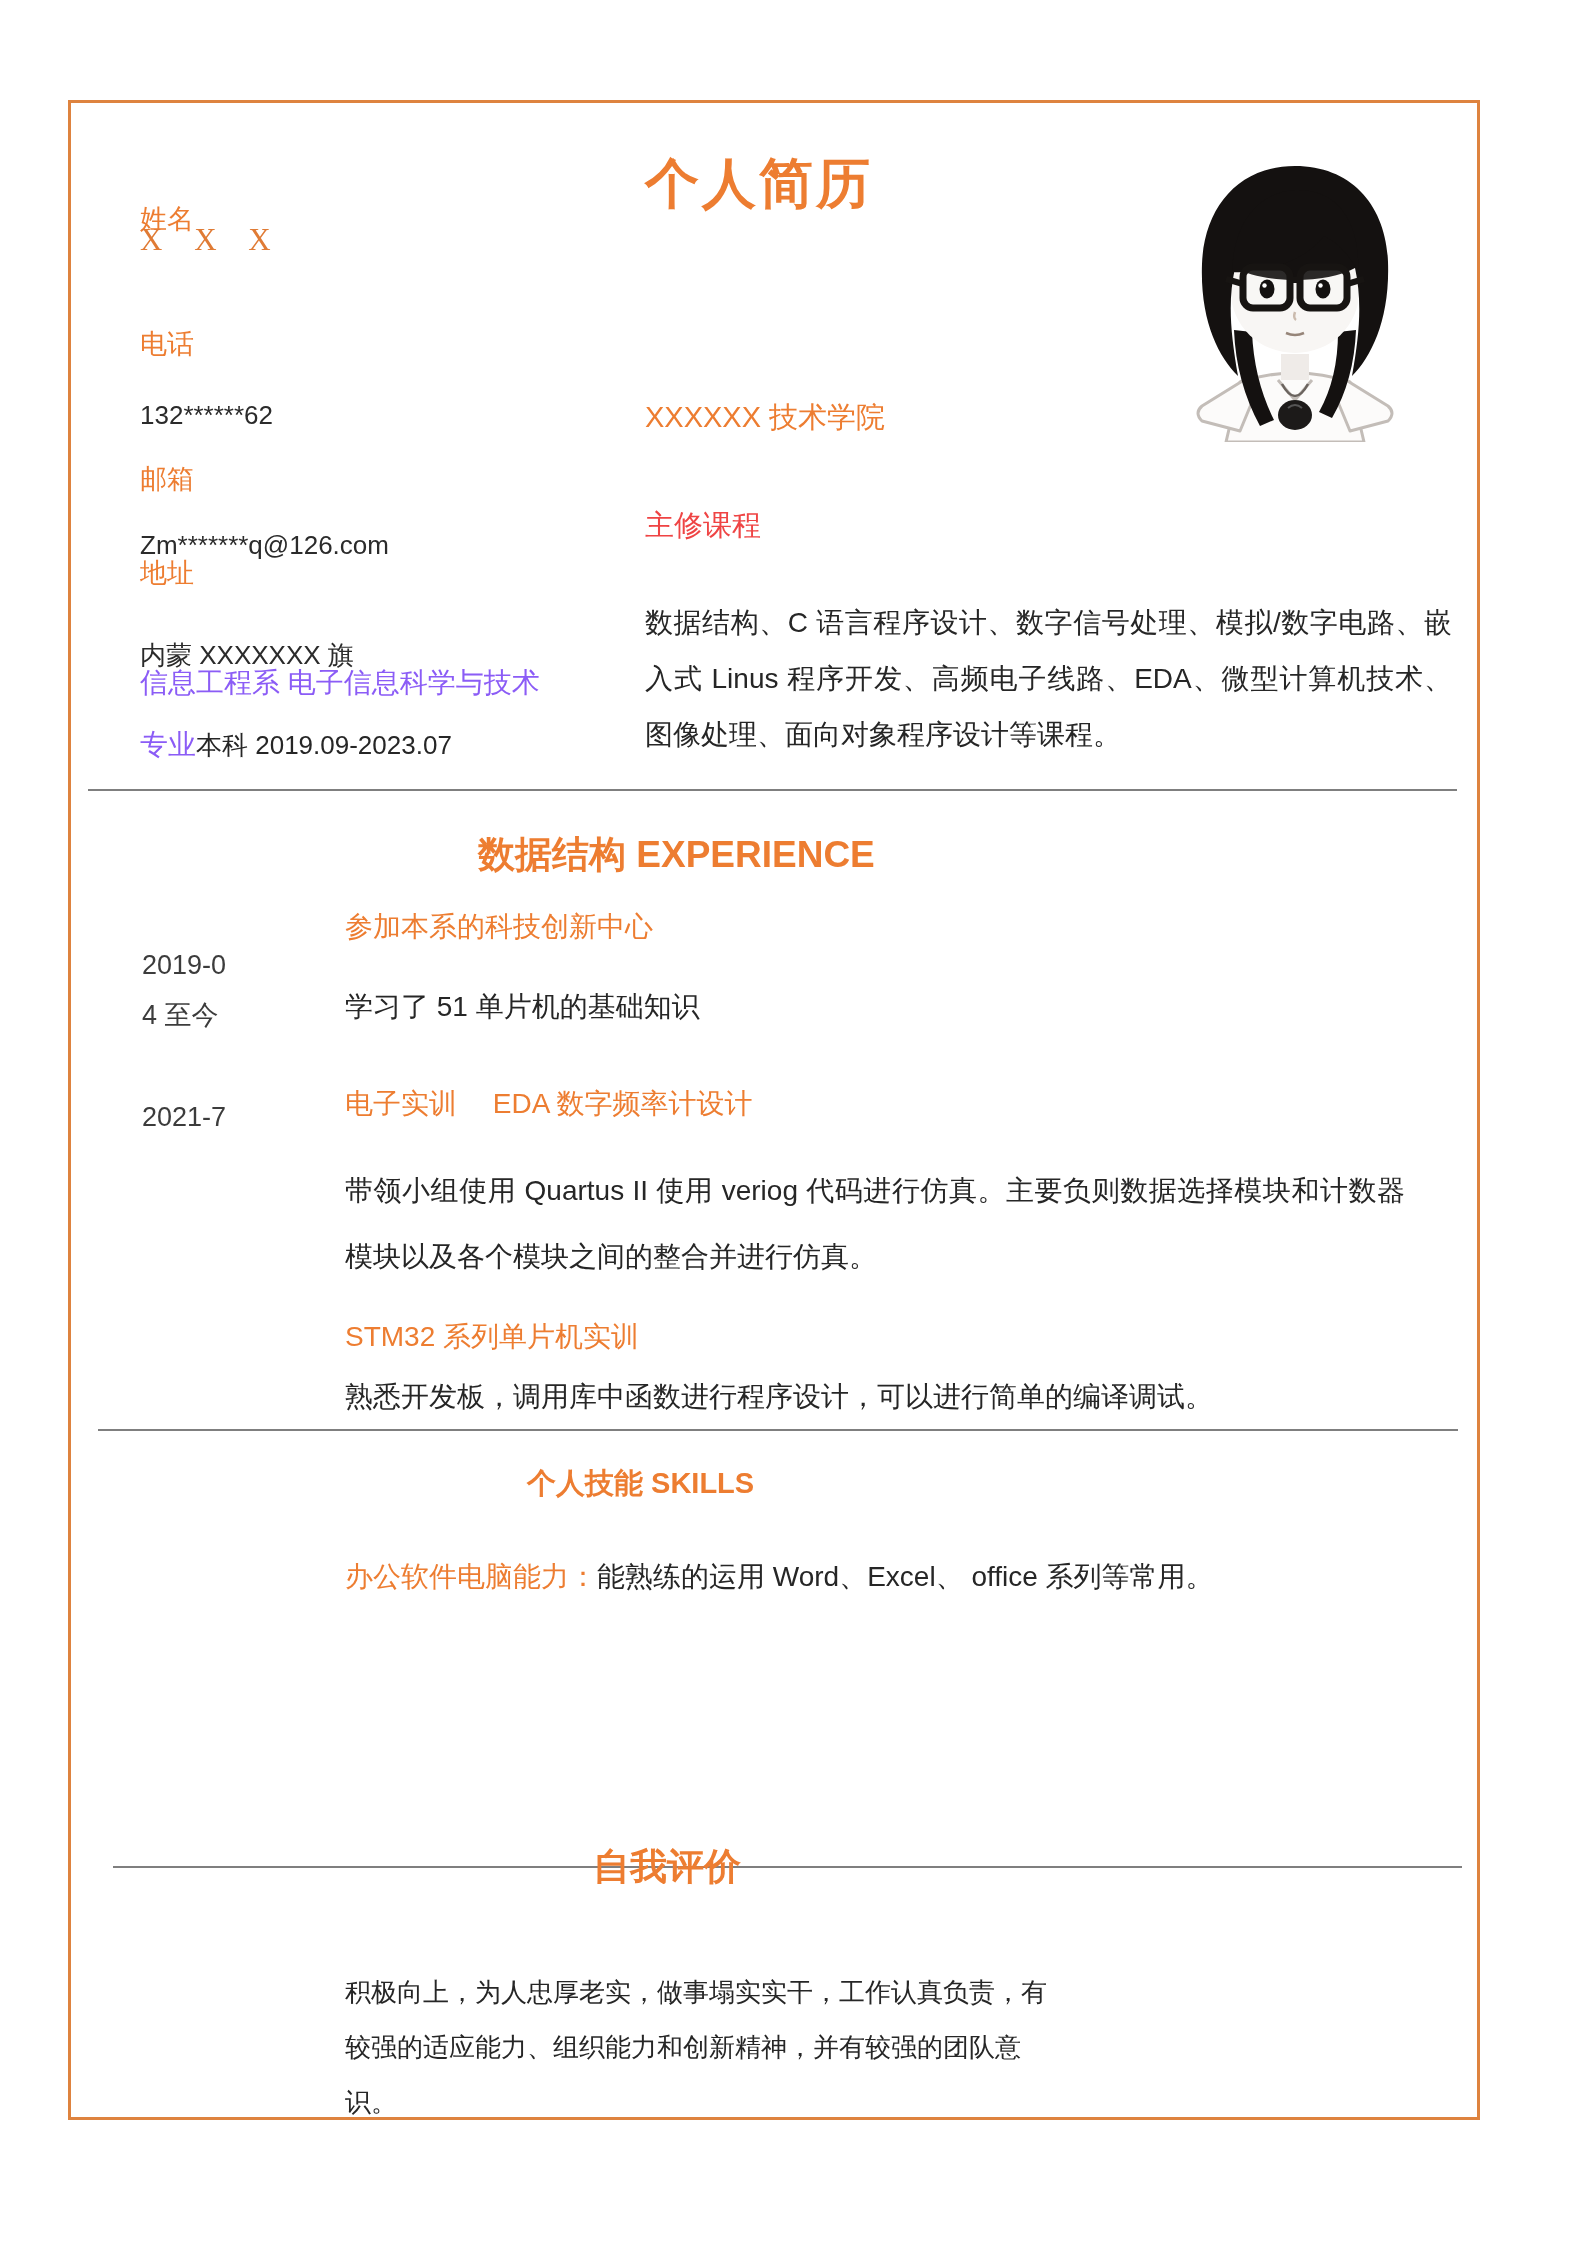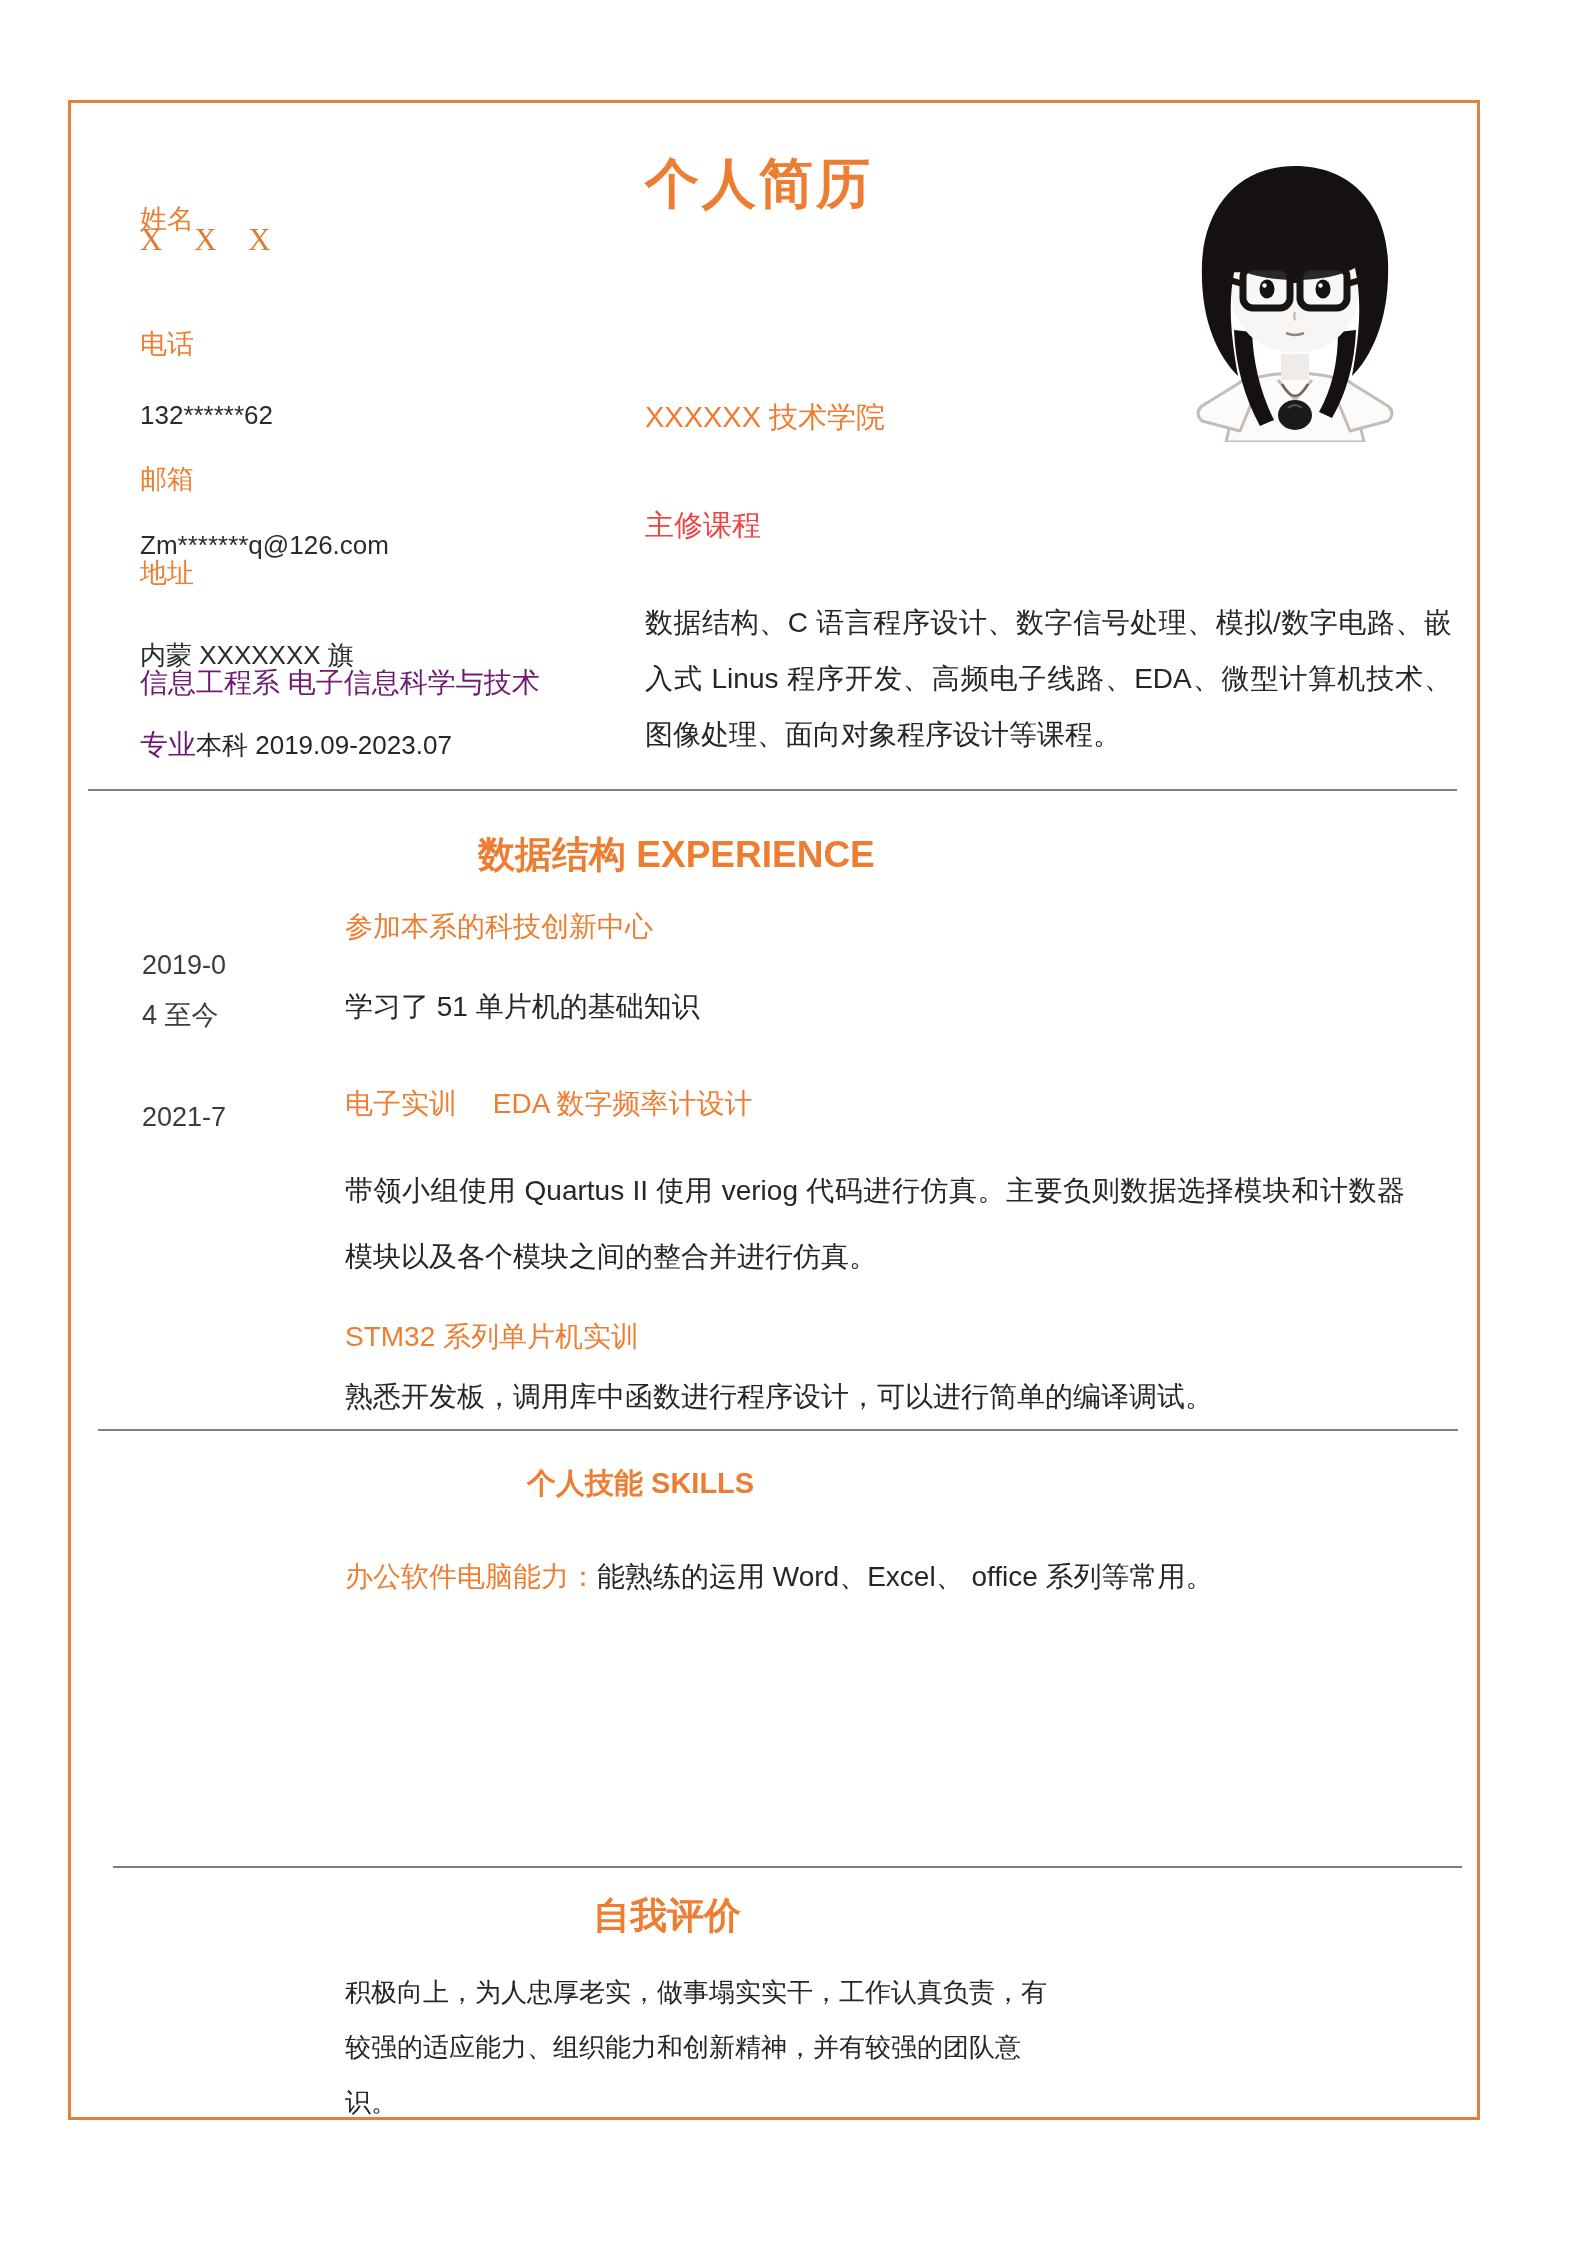--- a/index.html
+++ b/index.html
@@ -9,21 +9,21 @@
     position:relative;
     overflow:hidden;
     font-family:"Liberation Sans","DejaVu Sans",sans-serif;
     color:#262626;
   }
   .abs{position:absolute;}
   .frame{
     left:68px;top:100px;width:1406px;height:2014px;
     border:3px solid #DE833F;
   }
-  .accent{color:#701a75;}
+  .accent{color:#8b5cf6;}
   
   .c-label{left:140px;font-size:27px;color:#ED7D31;margin-top:24px;}
   .c-value{left:140px;font-size:26px;color:#2b2b2b;margin-top:48px;}
   .name-value{
     left:140px;font-size:31px;color:#E07B35;
     font-family:"Liberation Serif","DejaVu Serif",serif;
     letter-spacing:12px;
   }
   .dept-block{left:140px;top:652px;width:420px;font-size:28px;line-height:62px;}
   .dept-degree{color:#262626;font-size:26px;}
@@ -37,21 +37,21 @@
   .courses-text{
     left:645px;top:595px;width:807px;
     font-size:28px;line-height:56px;color:#262626;
     text-align:justify;
   }
   .photo-box{left:1140px;top:150px;width:310px;height:292px;}
   
   .sec-heading{font-weight:bold;color:#ED7D31;}
   .h-exp{left:478px;top:830px;font-size:37px;}
   .h-skill{left:527px;top:1464px;font-size:29px;}
-  .h-self{left:593px;top:1891px;font-size:37px;}
+  .h-self{left:593px;top:1842px;font-size:37px;}
   
   .divider{height:2px;background:#7f7f7f;}
   .div1{left:88px;top:789px;width:1369px;}
   .div2{left:98px;top:1429px;width:1360px;}
   .div3{left:113px;top:1866px;width:1349px;}
   
   .exp-date{
     left:142px;width:120px;
     font-size:27px;color:#3c3c3c;line-height:50px;
     white-space:pre-line;

